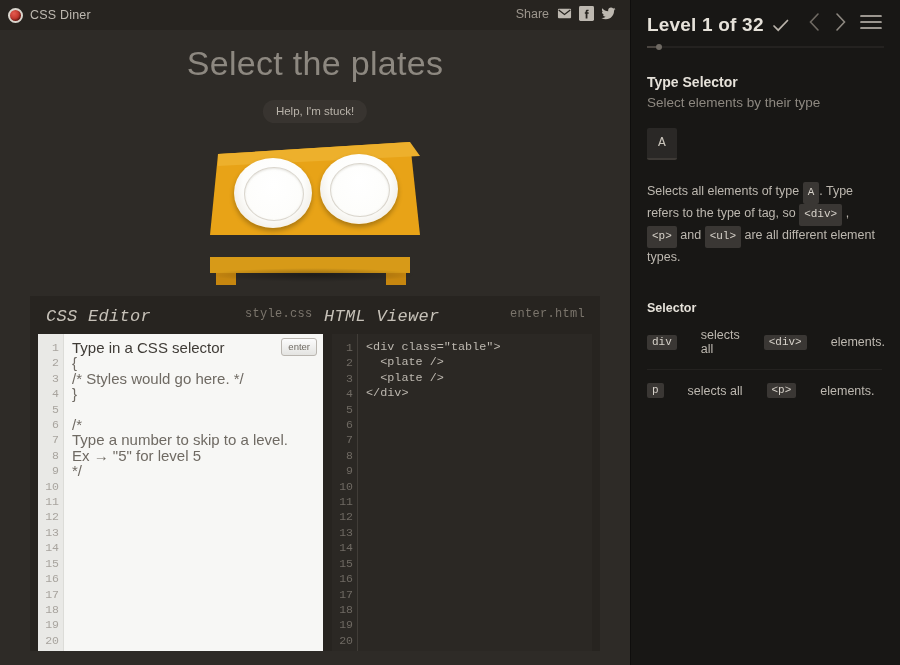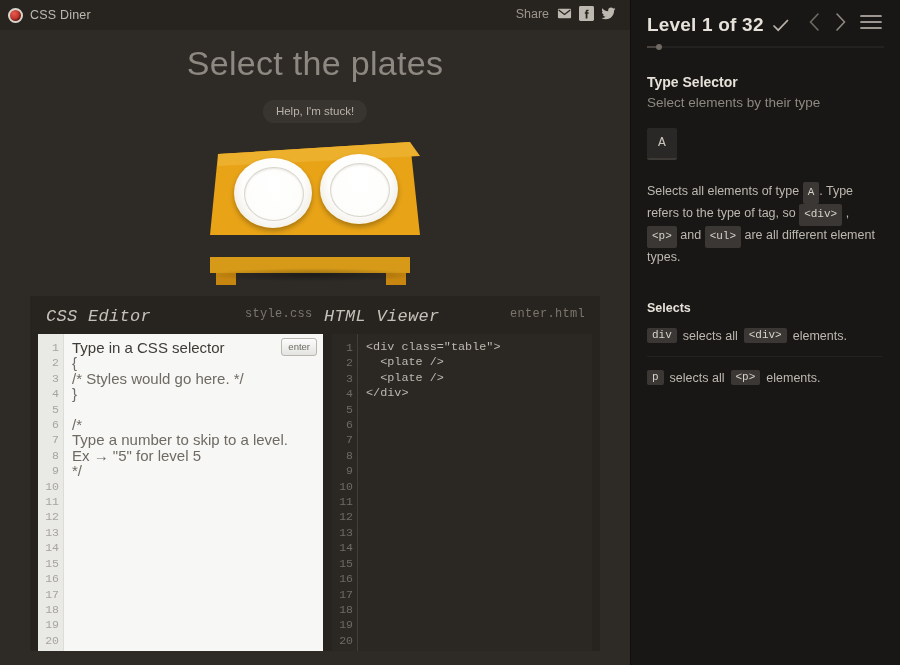--- a/index.html
+++ b/index.html
@@ -234,21 +234,21 @@
     background: #3a3734; color: #d7d2ca;
     font-family: "Liberation Mono", monospace;
     font-size: 11px; padding: 1px 5px 2px; border-radius: 2px;
     vertical-align: baseline;
   }
 
   #examples-title {
     margin-top: 34px; font-size: 12.5px; color: #e6e2da; font-weight: bold;
   }
   .example-row {
-    display: flex; align-items: center; gap: 6px;
+    display: flex; align-items: center; gap: 24px;
     padding: 13px 0 13px; font-size: 12.5px; color: #bdb8b0;
   }
   .example-row + .example-row { border-top: 1px solid #242220; }
 </style>
 </head>
 <body>
 
 <div id="app">
 
   <div id="main">
@@ -408,21 +408,21 @@
     <div id="sb-body">
       <div id="sel-title">Type Selector</div>
       <div id="sel-sub">Select elements by their type</div>
 
       <div id="syntax-box">A</div>
 
       <div id="sel-desc">
         <span>Selects all elements of type </span><span class="chip">A</span><span>. Type refers to the type of tag, so </span><span class="chip">&lt;div&gt;</span><span> , </span><span class="chip">&lt;p&gt;</span><span> and </span><span class="chip">&lt;ul&gt;</span><span> are all different element types.</span>
       </div>
 
-      <div id="examples-title">Selects</div>
+      <div id="examples-title">Selector</div>
       <div id="examples-list">
           <div class="example-row">
             <span class="chip">div</span>
             <span>selects all</span>
             <span class="chip">&lt;div&gt;</span>
             <span>elements.</span>
           </div>
           <div class="example-row">
             <span class="chip">p</span>
             <span>selects all</span>

